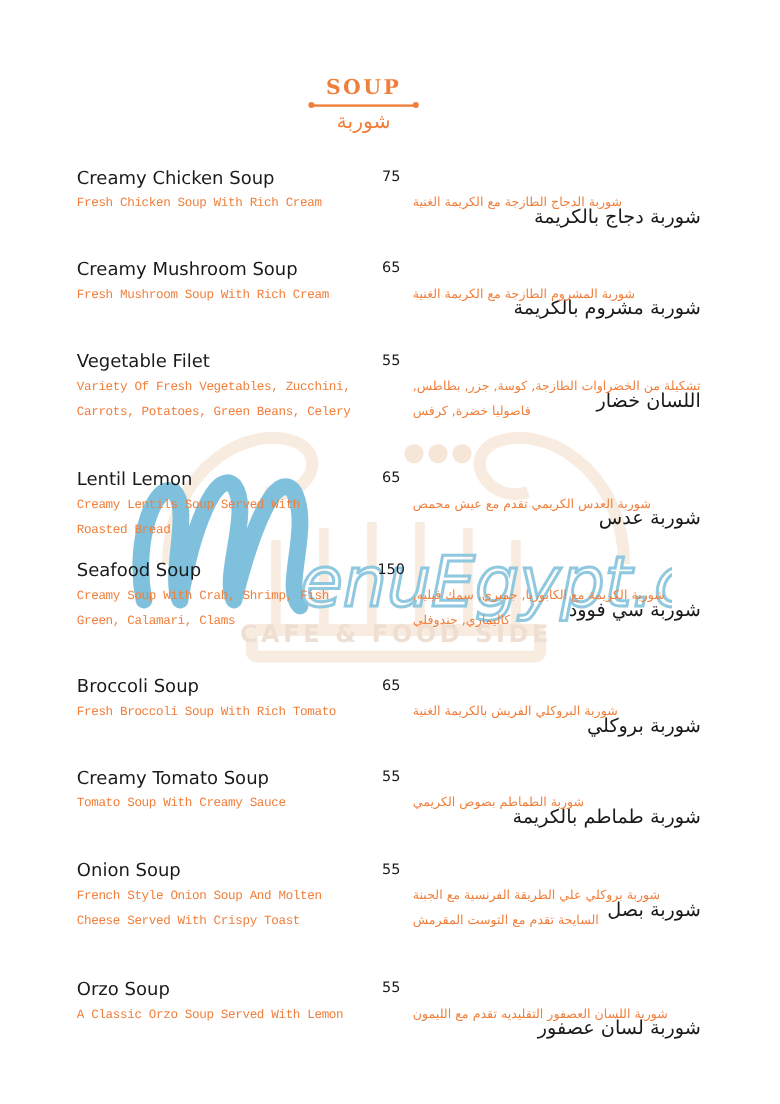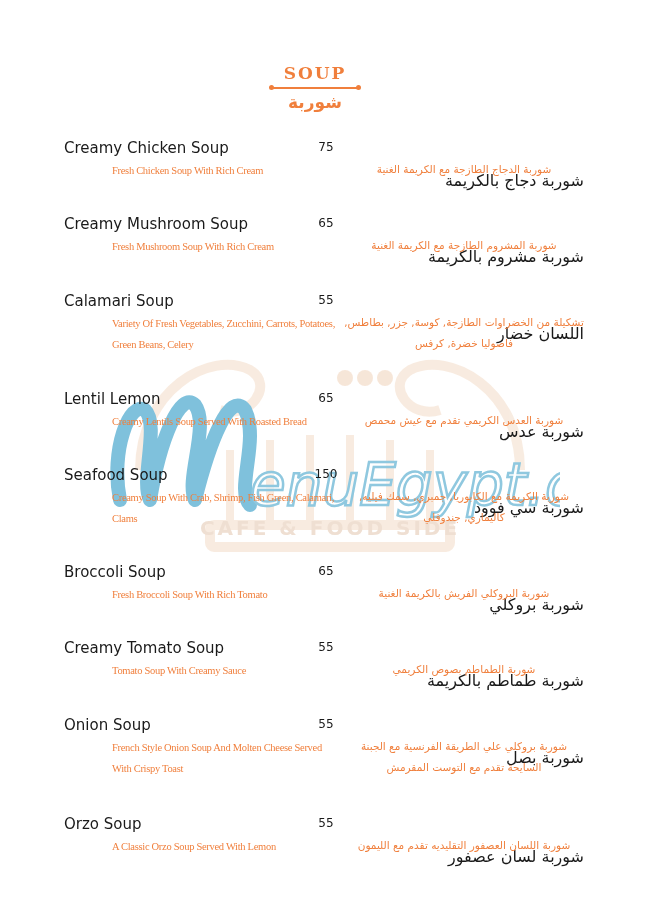--- a/index.html
+++ b/index.html
@@ -10,21 +10,21 @@
     body {
       width: 650px;
       height: 920px;
       position: relative;
       overflow: hidden;
       font-family: "DejaVu Sans", sans-serif;
       color: #1a1a1a;
     }
     .header {
       position: absolute;
-      left: 16px;
+      left: 4px;
       top: 62px;
       width: 598px;
       text-align: center;
     }
     .title-en {
       font-family: "DejaVu Serif", serif;
       font-weight: bold;
       font-size: 17px;
       letter-spacing: 2px;
       color: #f07f3c;
@@ -54,21 +54,20 @@
     }
     .divider .dot.l { left: 0; }
     .divider .dot.r { right: 0; }
     .title-ar {
       font-family: "DejaVu Sans", sans-serif;
       font-size: 17px;
       color: #f07f3c;
       line-height: 22px;
       direction: rtl;
       letter-spacing: 4px;
-      font-weight: bold;
     }
 
     
     .watermark {
       position: absolute;
       left: 100px;
       top: 330px;
       width: 460px;
       height: 230px;
       pointer-events: none;
@@ -86,26 +85,25 @@
       font-size: 15px;
       line-height: 20px;
       color: #1a1a1a;
       white-space: nowrap;
     }
     .desc-en {
       position: absolute;
       left: 64px;
       top: 24px;
       width: 230px;
-      font-family: Liberation Serif, serif;
+      font-family: Liberation Mono, monospace;
       font-size: 10.5px;
       line-height: 21px;
       color: #f07f3c;
       letter-spacing: -0.3px;
-      margin-left: 48px;
     }
     .price {
       position: absolute;
       left: 296px;
       width: 60px;
       top: 0;
       text-align: center;
       font-size: 12px;
       line-height: 22px;
       color: #1a1a1a;
@@ -123,21 +121,21 @@
       margin-top: 36px;
     }
     .desc-ar {
       position: absolute;
       right: 66px;
       top: 23px;
       width: 240px;
       font-size: 10.5px;
       line-height: 21px;
       direction: rtl;
-      text-align: center;
+      text-align: left;
       color: #f07f3c;
     }
   </style>
 </head>
 <body>
 
 <div class="header">
   <div class="title-en">SOUP</div>
   <div class="divider">
     <span class="dot l"></span>
@@ -177,21 +175,21 @@
 
 <div class="item" style="top:212px;">
   <div class="name-en">Creamy Mushroom Soup</div>
   <div class="desc-en">Fresh Mushroom Soup With Rich Cream</div>
   <div class="price">65</div>
   <div class="name-ar">شوربة مشروم بالكريمة</div>
   <div class="desc-ar">شوربة المشروم الطازجة مع الكريمة الغنية</div>
 </div>
 
 <div class="item" style="top:289px;">
-  <div class="name-en">Calamari Soup</div>
+  <div class="name-en">Vegetable Filet</div>
   <div class="desc-en">Variety Of Fresh Vegetables, Zucchini, Carrots, Potatoes, Green Beans, Celery</div>
   <div class="price">55</div>
   <div class="name-ar">اللسان خضار</div>
   <div class="desc-ar">تشكيلة من الخضراوات الطازجة, كوسة, جزر, بطاطس, فاصوليا خضرة, كرفس</div>
 </div>
 
 <div class="item" style="top:387px;">
   <div class="name-en">Lentil Lemon</div>
   <div class="desc-en">Creamy Lentils Soup Served With Roasted Bread</div>
   <div class="price">65</div>

